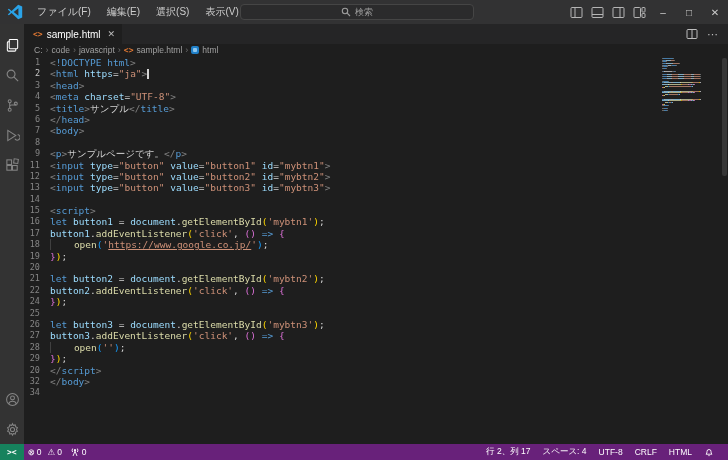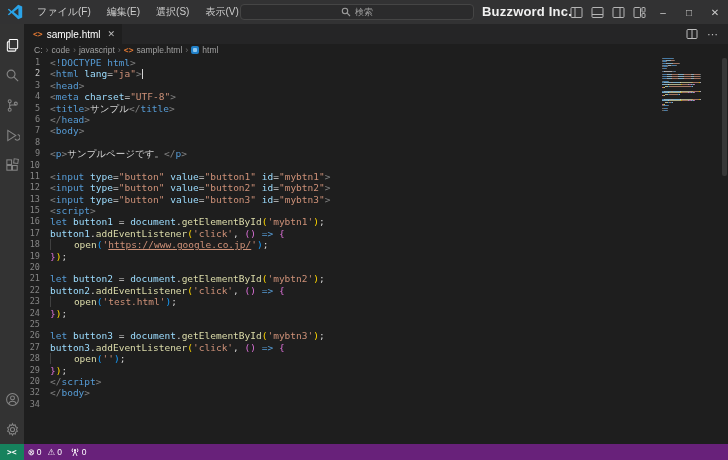--- a/index.html
+++ b/index.html
@@ -100,21 +100,20 @@
       <span>←</span>
       <span class="dim">→</span>
     </div>
     <div class="searchbox">
       <svg class="sico" viewBox="0 0 10 10" fill="none" stroke="#9d9d9d" stroke-width="1.1">
         <circle cx="4" cy="4" r="2.7"></circle>
           <line x1="6.2" y1="6.2" x2="9" y2="9"></line>
       </svg>
       <span>検索</span>
     </div>
-    <div class="win-title">Buzzword Inc.</div>
     <div class="tb-right">
       <svg class="layout-ic" viewBox="0 0 13 13" fill="none" stroke="#cccccc">
         <rect x="1" y="1.5" width="11" height="10" rx="1"></rect>
           <line x1="5" y1="1.5" x2="5" y2="11.5"></line>
       </svg>
       <svg class="layout-ic" viewBox="0 0 13 13" fill="none" stroke="#cccccc">
         <rect x="1" y="1.5" width="11" height="10" rx="1"></rect>
           <line x1="1" y1="8.5" x2="12" y2="8.5"></line>
       </svg>
       <svg class="layout-ic" viewBox="0 0 13 13" fill="none" stroke="#cccccc">
@@ -210,41 +209,40 @@
         <span class="fileicon">&lt;&gt;</span>
         <span>sample.html</span>
         <span class="crumb-sep">›</span>
         <span class="sym-html"></span>
         <span>html</span>
       </div>
 
       <div class="editor">
         <div id="code-lines">
             <div class="cl"><span class="ln">1</span><span class="ct"><span class="seg-p">&lt;</span><span class="seg-t">!DOCTYPE html</span><span class="seg-p">&gt;</span></span></div>
-            <div class="cl"><span class="ln ln-active">2</span><span class="ct"><span class="seg-p">&lt;</span><span class="seg-t">html</span><span class="seg-w"> </span><span class="seg-a">lang</span><span class="seg-w">=</span><span class="seg-s">"ja"</span><span class="seg-p">&gt;</span><span class="cursor"></span></span></div>
+            <div class="cl"><span class="ln ln-active">2</span><span class="ct"><span class="seg-p">&lt;</span><span class="seg-t">html</span><span class="seg-w"> </span><span class="seg-a">https</span><span class="seg-w">=</span><span class="seg-s">"ja"</span><span class="seg-p">&gt;</span><span class="cursor"></span></span></div>
             <div class="cl"><span class="ln">3</span><span class="ct"><span class="seg-p">&lt;</span><span class="seg-t">head</span><span class="seg-p">&gt;</span></span></div>
             <div class="cl"><span class="ln">4</span><span class="ct"><span class="seg-p">&lt;</span><span class="seg-t">meta</span><span class="seg-w"> </span><span class="seg-a">charset</span><span class="seg-w">=</span><span class="seg-s">"UTF-8"</span><span class="seg-p">&gt;</span></span></div>
             <div class="cl"><span class="ln">5</span><span class="ct"><span class="seg-p">&lt;</span><span class="seg-t">title</span><span class="seg-p">&gt;</span><span class="seg-w">サンプル</span><span class="seg-p">&lt;/</span><span class="seg-t">title</span><span class="seg-p">&gt;</span></span></div>
             <div class="cl"><span class="ln">6</span><span class="ct"><span class="seg-p">&lt;/</span><span class="seg-t">head</span><span class="seg-p">&gt;</span></span></div>
             <div class="cl"><span class="ln">7</span><span class="ct"><span class="seg-p">&lt;</span><span class="seg-t">body</span><span class="seg-p">&gt;</span></span></div>
             <div class="cl"><span class="ln">8</span><span class="ct"></span></div>
             <div class="cl"><span class="ln">9</span><span class="ct"><span class="seg-p">&lt;</span><span class="seg-t">p</span><span class="seg-p">&gt;</span><span class="seg-w">サンプルページです。</span><span class="seg-p">&lt;/</span><span class="seg-t">p</span><span class="seg-p">&gt;</span></span></div>
-            <div class="cl"><span class="ln">10</span><span class="ct"></span></div>
             <div class="cl"><span class="ln">11</span><span class="ct"><span class="seg-p">&lt;</span><span class="seg-t">input</span><span class="seg-w"> </span><span class="seg-a">type</span><span class="seg-w">=</span><span class="seg-s">"button"</span><span class="seg-w"> </span><span class="seg-a">value</span><span class="seg-w">=</span><span class="seg-s">"button1"</span><span class="seg-w"> </span><span class="seg-a">id</span><span class="seg-w">=</span><span class="seg-s">"mybtn1"</span><span class="seg-p">&gt;</span></span></div>
             <div class="cl"><span class="ln">12</span><span class="ct"><span class="seg-p">&lt;</span><span class="seg-t">input</span><span class="seg-w"> </span><span class="seg-a">type</span><span class="seg-w">=</span><span class="seg-s">"button"</span><span class="seg-w"> </span><span class="seg-a">value</span><span class="seg-w">=</span><span class="seg-s">"button2"</span><span class="seg-w"> </span><span class="seg-a">id</span><span class="seg-w">=</span><span class="seg-s">"mybtn2"</span><span class="seg-p">&gt;</span></span></div>
             <div class="cl"><span class="ln">13</span><span class="ct"><span class="seg-p">&lt;</span><span class="seg-t">input</span><span class="seg-w"> </span><span class="seg-a">type</span><span class="seg-w">=</span><span class="seg-s">"button"</span><span class="seg-w"> </span><span class="seg-a">value</span><span class="seg-w">=</span><span class="seg-s">"button3"</span><span class="seg-w"> </span><span class="seg-a">id</span><span class="seg-w">=</span><span class="seg-s">"mybtn3"</span><span class="seg-p">&gt;</span></span></div>
+            <div class="cl"><span class="ln">14</span><span class="ct"></span></div>
             <div class="cl"><span class="ln">15</span><span class="ct"><span class="seg-p">&lt;</span><span class="seg-t">script</span><span class="seg-p">&gt;</span></span></div>
             <div class="cl"><span class="ln">16</span><span class="ct"><span class="seg-k">let</span><span class="seg-w"> </span><span class="seg-v">button1</span><span class="seg-w"> = </span><span class="seg-v">document</span><span class="seg-w">.</span><span class="seg-f">getElementById</span><span class="seg-b1">(</span><span class="seg-s">'mybtn1'</span><span class="seg-b1">)</span><span class="seg-w">;</span></span></div>
             <div class="cl"><span class="ln">17</span><span class="ct"><span class="seg-v">button1</span><span class="seg-w">.</span><span class="seg-f">addEventListener</span><span class="seg-b1">(</span><span class="seg-s">'click'</span><span class="seg-w">, </span><span class="seg-b2">()</span><span class="seg-w"> </span><span class="seg-k">=&gt;</span><span class="seg-w"> </span><span class="seg-b2">{</span></span></div>
             <div class="cl"><span class="ln">18</span><span class="ct"><span class="seg-ind ind">    </span><span class="seg-f">open</span><span class="seg-b3">(</span><span class="seg-s">'</span><span class="seg-u link">https://www.google.co.jp/</span><span class="seg-s">'</span><span class="seg-b3">)</span><span class="seg-w">;</span></span></div>
             <div class="cl"><span class="ln">19</span><span class="ct"><span class="seg-b2">}</span><span class="seg-b1">)</span><span class="seg-w">;</span></span></div>
             <div class="cl"><span class="ln">20</span><span class="ct"></span></div>
             <div class="cl"><span class="ln">21</span><span class="ct"><span class="seg-k">let</span><span class="seg-w"> </span><span class="seg-v">button2</span><span class="seg-w"> = </span><span class="seg-v">document</span><span class="seg-w">.</span><span class="seg-f">getElementById</span><span class="seg-b1">(</span><span class="seg-s">'mybtn2'</span><span class="seg-b1">)</span><span class="seg-w">;</span></span></div>
             <div class="cl"><span class="ln">22</span><span class="ct"><span class="seg-v">button2</span><span class="seg-w">.</span><span class="seg-f">addEventListener</span><span class="seg-b1">(</span><span class="seg-s">'click'</span><span class="seg-w">, </span><span class="seg-b2">()</span><span class="seg-w"> </span><span class="seg-k">=&gt;</span><span class="seg-w"> </span><span class="seg-b2">{</span></span></div>
-            <div class="cl"><span class="ln">23</span><span class="ct"><span class="seg-ind ind">    </span><span class="seg-f">open</span><span class="seg-b3">(</span><span class="seg-s">'test.html'</span><span class="seg-b3">)</span><span class="seg-w">;</span></span></div>
             <div class="cl"><span class="ln">24</span><span class="ct"><span class="seg-b2">}</span><span class="seg-b1">)</span><span class="seg-w">;</span></span></div>
             <div class="cl"><span class="ln">25</span><span class="ct"></span></div>
             <div class="cl"><span class="ln">26</span><span class="ct"><span class="seg-k">let</span><span class="seg-w"> </span><span class="seg-v">button3</span><span class="seg-w"> = </span><span class="seg-v">document</span><span class="seg-w">.</span><span class="seg-f">getElementById</span><span class="seg-b1">(</span><span class="seg-s">'mybtn3'</span><span class="seg-b1">)</span><span class="seg-w">;</span></span></div>
             <div class="cl"><span class="ln">27</span><span class="ct"><span class="seg-v">button3</span><span class="seg-w">.</span><span class="seg-f">addEventListener</span><span class="seg-b1">(</span><span class="seg-s">'click'</span><span class="seg-w">, </span><span class="seg-b2">()</span><span class="seg-w"> </span><span class="seg-k">=&gt;</span><span class="seg-w"> </span><span class="seg-b2">{</span></span></div>
             <div class="cl"><span class="ln">28</span><span class="ct"><span class="seg-ind ind">    </span><span class="seg-f">open</span><span class="seg-b3">(</span><span class="seg-s">''</span><span class="seg-b3">)</span><span class="seg-w">;</span></span></div>
             <div class="cl"><span class="ln">29</span><span class="ct"><span class="seg-b2">}</span><span class="seg-b1">)</span><span class="seg-w">;</span></span></div>
             <div class="cl"><span class="ln">20</span><span class="ct"><span class="seg-p">&lt;/</span><span class="seg-t">script</span><span class="seg-p">&gt;</span></span></div>
             <div class="cl"><span class="ln">32</span><span class="ct"><span class="seg-p">&lt;/</span><span class="seg-t">body</span><span class="seg-p">&gt;</span></span></div>
             <div class="cl"><span class="ln">34</span><span class="ct"></span></div>
           </div>
@@ -299,14 +297,27 @@
       <span class="sb-ic" style="margin-left:4px">⚠</span>
       <span>0</span>
     </div>
     <div class="sb-item">
       <svg class="sico" viewBox="0 0 10 10" fill="none" stroke="#ffffff" stroke-width="0.9">
         <circle cx="5" cy="3.2" r="1.1" fill="#ffffff" stroke="none"></circle>
         <path d="M3 9 L5 4.2 L7 9 M2.6 1.6 a3.4 3.4 0 0 0 0 3.4 M7.4 1.6 a3.4 3.4 0 0 1 0 3.4"></path>
       </svg>
       <span>0</span>
     </div>
+    <div class="sb-right">
+      <div class="sb-item">行 2、列 17</div>
+      <div class="sb-item">スペース: 4</div>
+      <div class="sb-item">UTF-8</div>
+      <div class="sb-item">CRLF</div>
+      <div class="sb-item">HTML</div>
+      <div class="sb-item">
+        <svg class="sico" viewBox="0 0 10 10" fill="none" stroke="#ffffff" stroke-width="0.9">
+          <path d="M2 7.2 c0.8 -0.6 1 -1.5 1 -2.7 a2 2 0 0 1 4 0 c0 1.2 0.2 2.1 1 2.7 Z"></path>
+          <path d="M4.2 8.3 a0.9 0.9 0 0 0 1.6 0"></path>
+        </svg>
+      </div>
+    </div>
   </div>
 </div>
 
 </body></html>

